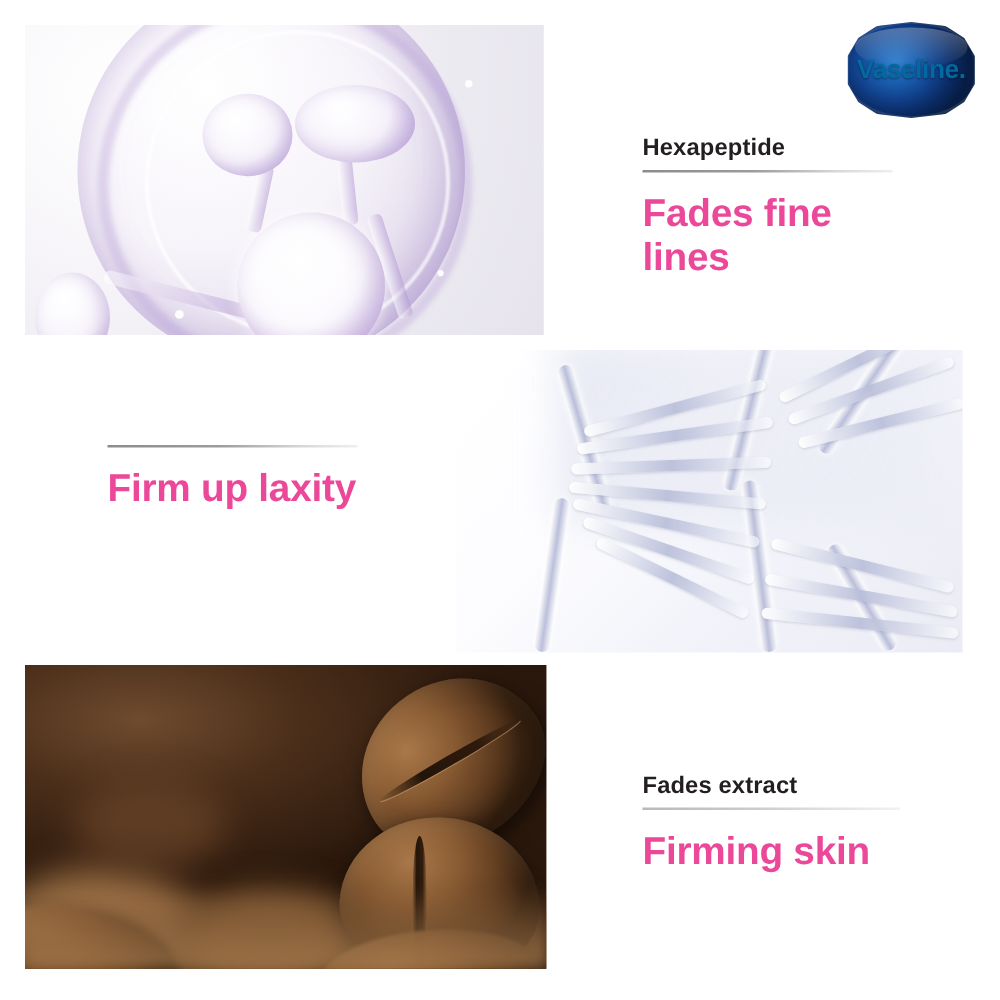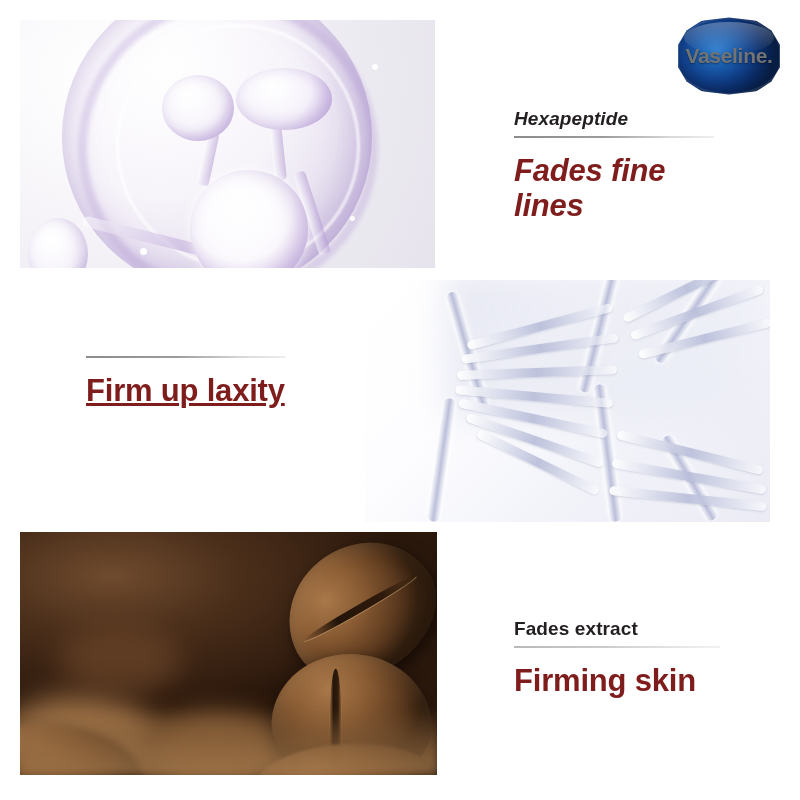--- a/index.html
+++ b/index.html
@@ -27,21 +27,21 @@
   }
   .logo-gloss{
     position:absolute;left:8%;top:7%;width:84%;height:40%;
     border-radius:50%;
     background:linear-gradient(180deg, rgba(255,255,255,.28), rgba(255,255,255,0));
     pointer-events:none;
   }
   .logo-text{
     position:absolute;inset:0;
     display:flex;align-items:center;justify-content:center;
-    color:#737373;font-size:21px;font-weight:700;letter-spacing:-.3px;
+    color:#0369a1;font-size:21px;font-weight:700;letter-spacing:-.3px;
     text-shadow:0 1px 2px rgba(0,0,0,.45);
   }
 
   
   .panel{position:absolute;overflow:hidden;}
 
   
   .p-bubble{
     left:20px;top:20px;width:415px;height:248px;
     background:
@@ -144,29 +144,29 @@
   .kicker{
     color:#231f20;font-size:19px;font-weight:700;line-height:1.18;
     letter-spacing:.1px;white-space:pre-line;
     font-family:"Liberation Sans", sans-serif;
   }
   .rule{
     height:2px;margin-top:6px;
     background:linear-gradient(90deg,#8c8c8c 0%,#9c9c9c 45%,#d8d8d8 78%,#efefef 100%);
   }
   .headline{
-    margin-top:16px;color:#7f1d1d;
+    margin-top:16px;color:#ec4899;
     font-size:31px;font-weight:700;letter-spacing:-.2px;line-height:1.1;
   }
 
-  .t-hexa{left:514px;top:108px;width:200px;font-style:italic;}
+  .t-hexa{left:514px;top:108px;width:200px;}
   .t-hexa .kicker{text-align:left;}
   .t-retin{left:86px;top:350px;width:200px;}
   .t-retin .kicker{text-align:center;}
-  .t-retin .headline{text-align:left;text-decoration:underline;}
+  .t-retin .headline{text-align:left;}
   .t-coffee{left:514px;top:618px;width:206px;}
   .t-coffee .rule{background:linear-gradient(90deg,#b9b9b9 0%,#c9c9c9 40%,#e2e2e2 75%,#f2f2f2 100%);}
 </style>
 </head>
 <body>
 
 <div class="stage">
 
   <div class="logo-wrap">
     <div class="logo-shield"></div>

